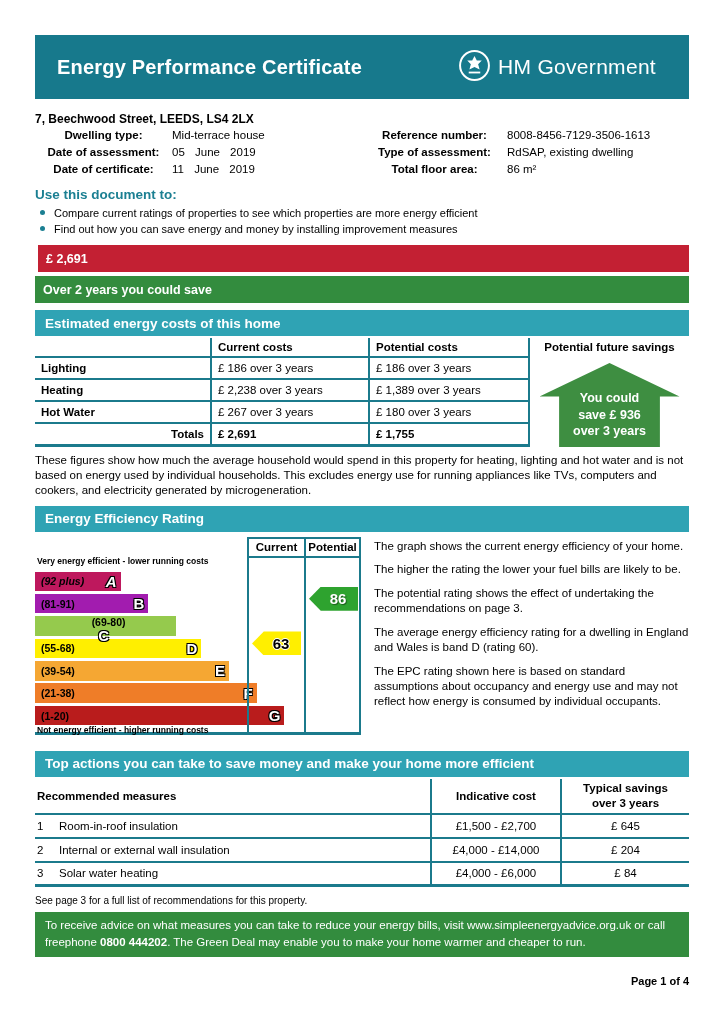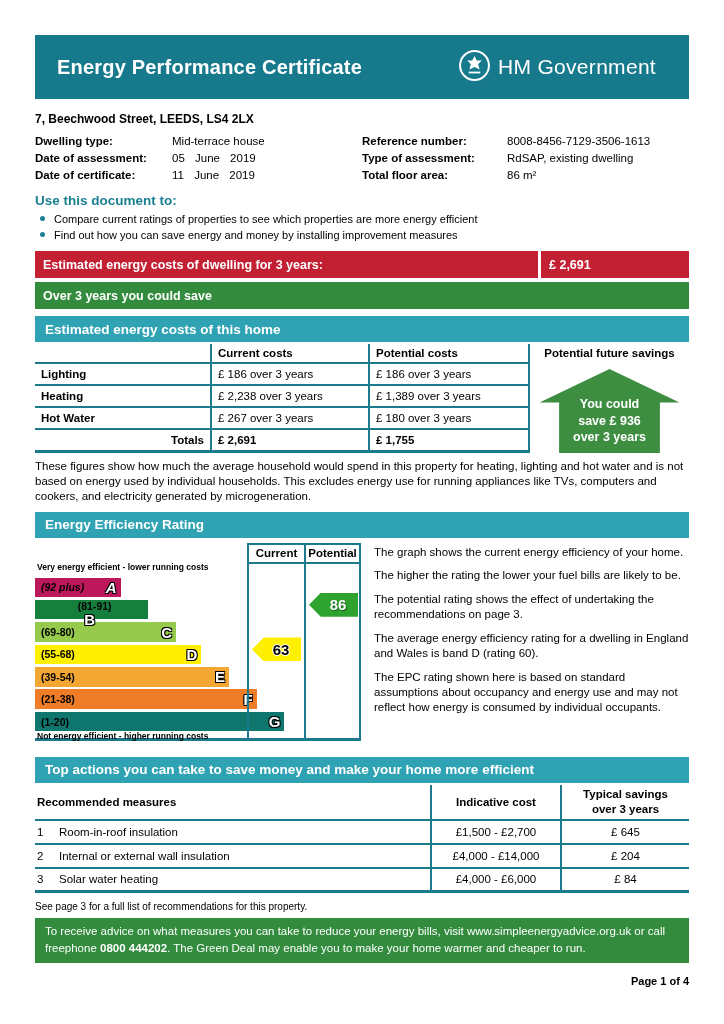--- a/index.html
+++ b/index.html
@@ -24,21 +24,21 @@
   .doc-header{
     background:var(--header-teal);height:64px;display:flex;
     align-items:center;justify-content:space-between;padding:0 33px 0 22px;
   }
   .doc-title{color:#fff;font-size:20px;font-weight:bold;letter-spacing:.2px;}
   .gov-logo{display:flex;align-items:center;gap:7px;}
   .gov-logo-text{color:#fff;font-size:21px;font-weight:400;letter-spacing:.3px;}
 
   
   .address{margin-top:13px;font-size:12px;font-weight:bold;}
-  .details{margin-top:7px;display:flex;}
+  .details{margin-top:1px;display:flex;text-align:center;}
   .details-col{flex:1;}
   .detail-row{display:flex;font-size:11.5px;line-height:17px;}
   .detail-label{font-weight:bold;width:137px;flex:none;}
   .details-col.right .detail-label{width:145px;}
   .detail-value.wide-date{word-spacing:7px;}
 
   
   .use-doc-heading{margin-top:9px;font-size:13.5px;font-weight:bold;color:var(--accent-teal);}
   .bullet-list{margin-top:4px;}
   .bullet-item{display:flex;align-items:baseline;font-size:11px;line-height:15.5px;}
@@ -212,25 +212,24 @@
       <span class="bullet-dot"></span>
       <span>Compare current ratings of properties to see which properties are more energy efficient</span>
     </div>
     <div class="bullet-item">
       <span class="bullet-dot"></span>
       <span>Find out how you can save energy and money by installing improvement measures</span>
     </div>
   </div>
 
   <div class="summary-row red">
-    <div class="sr-label">Estimated energy costs of dwelling for 3 years:</div>
     <div class="sr-value">£ 2,691</div>
   </div>
   <div class="summary-row green">
-    <div class="sr-label">Over 3 years you could save</div>
+    <div class="sr-label">Over 2 years you could save</div>
   </div>
 
   <div class="section-banner">Estimated energy costs of this home</div>
 
   <div class="costs-table">
 
     <div class="ct-cell c1 hdr row-line"></div>
     <div class="ct-cell c2 hdr row-line">Current costs</div>
     <div class="ct-cell c3 hdr row-line">Potential costs</div>
 
@@ -265,41 +264,41 @@
   <div class="section-banner">Energy Efficiency Rating</div>
 
   <div class="rating-row">
     <div class="chart-wrap">
       <div class="bands-area">
         <div class="chart-top-label">Very energy efficient - lower running costs</div>
         <div class="band" style="width: 34%; background: #be185d; font-style: italic;">
           <span class="band-range">(92 plus)</span>
           <span class="band-letter">A</span>
         </div>
-        <div class="band" style="width: 45%; background: #15803d; flex-direction: column;">
+        <div class="band" style="width: 45%; background: #a21caf;">
           <span class="band-range">(81-91)</span>
           <span class="band-letter">B</span>
         </div>
-        <div class="band" style="width: 56%; background: rgb(149, 202, 77);">
+        <div class="band" style="width: 56%; background: rgb(149, 202, 77); flex-direction: column;">
           <span class="band-range">(69-80)</span>
           <span class="band-letter">C</span>
         </div>
         <div class="band" style="width: 66%; background: rgb(255, 239, 0);">
           <span class="band-range">(55-68)</span>
           <span class="band-letter">D</span>
         </div>
         <div class="band" style="width: 77%; background: rgb(245, 167, 51);">
           <span class="band-range">(39-54)</span>
           <span class="band-letter">E</span>
         </div>
         <div class="band" style="width: 88%; background: rgb(239, 125, 40);">
           <span class="band-range">(21-38)</span>
           <span class="band-letter">F</span>
         </div>
-        <div class="band" style="width: 99%; background: #0f766e; justify-content: space-between;">
+        <div class="band" style="width: 99%; background: #b91c1c; justify-content: space-between;">
           <span class="band-range">(1-20)</span>
           <span class="band-letter">G</span>
         </div>
         <div class="chart-bottom-label">Not energy efficient - higher running costs</div>
       </div>
       <div class="rating-col current">
         <div class="col-header">Current</div>
         <div class="rating-arrow current-arrow" id="arrow-current" style="top: 92.95px; background: rgb(255, 239, 0);">63</div>
       </div>
       <div class="rating-col potential">

